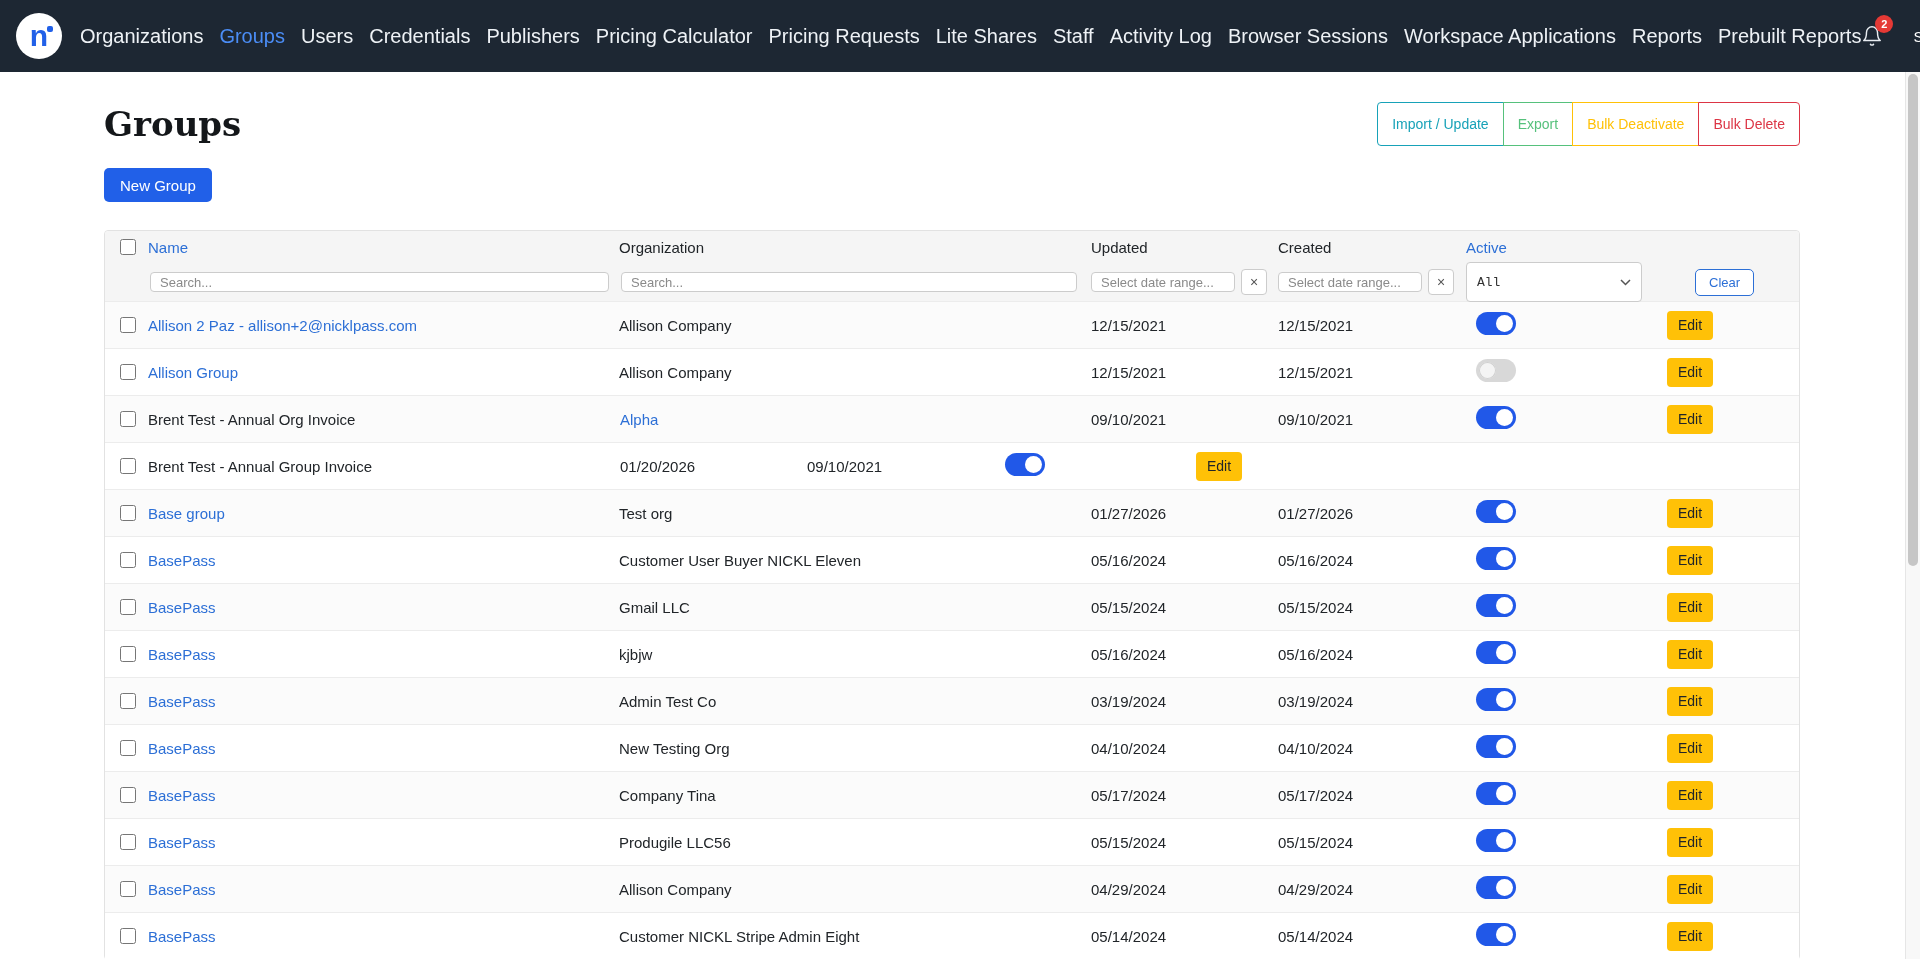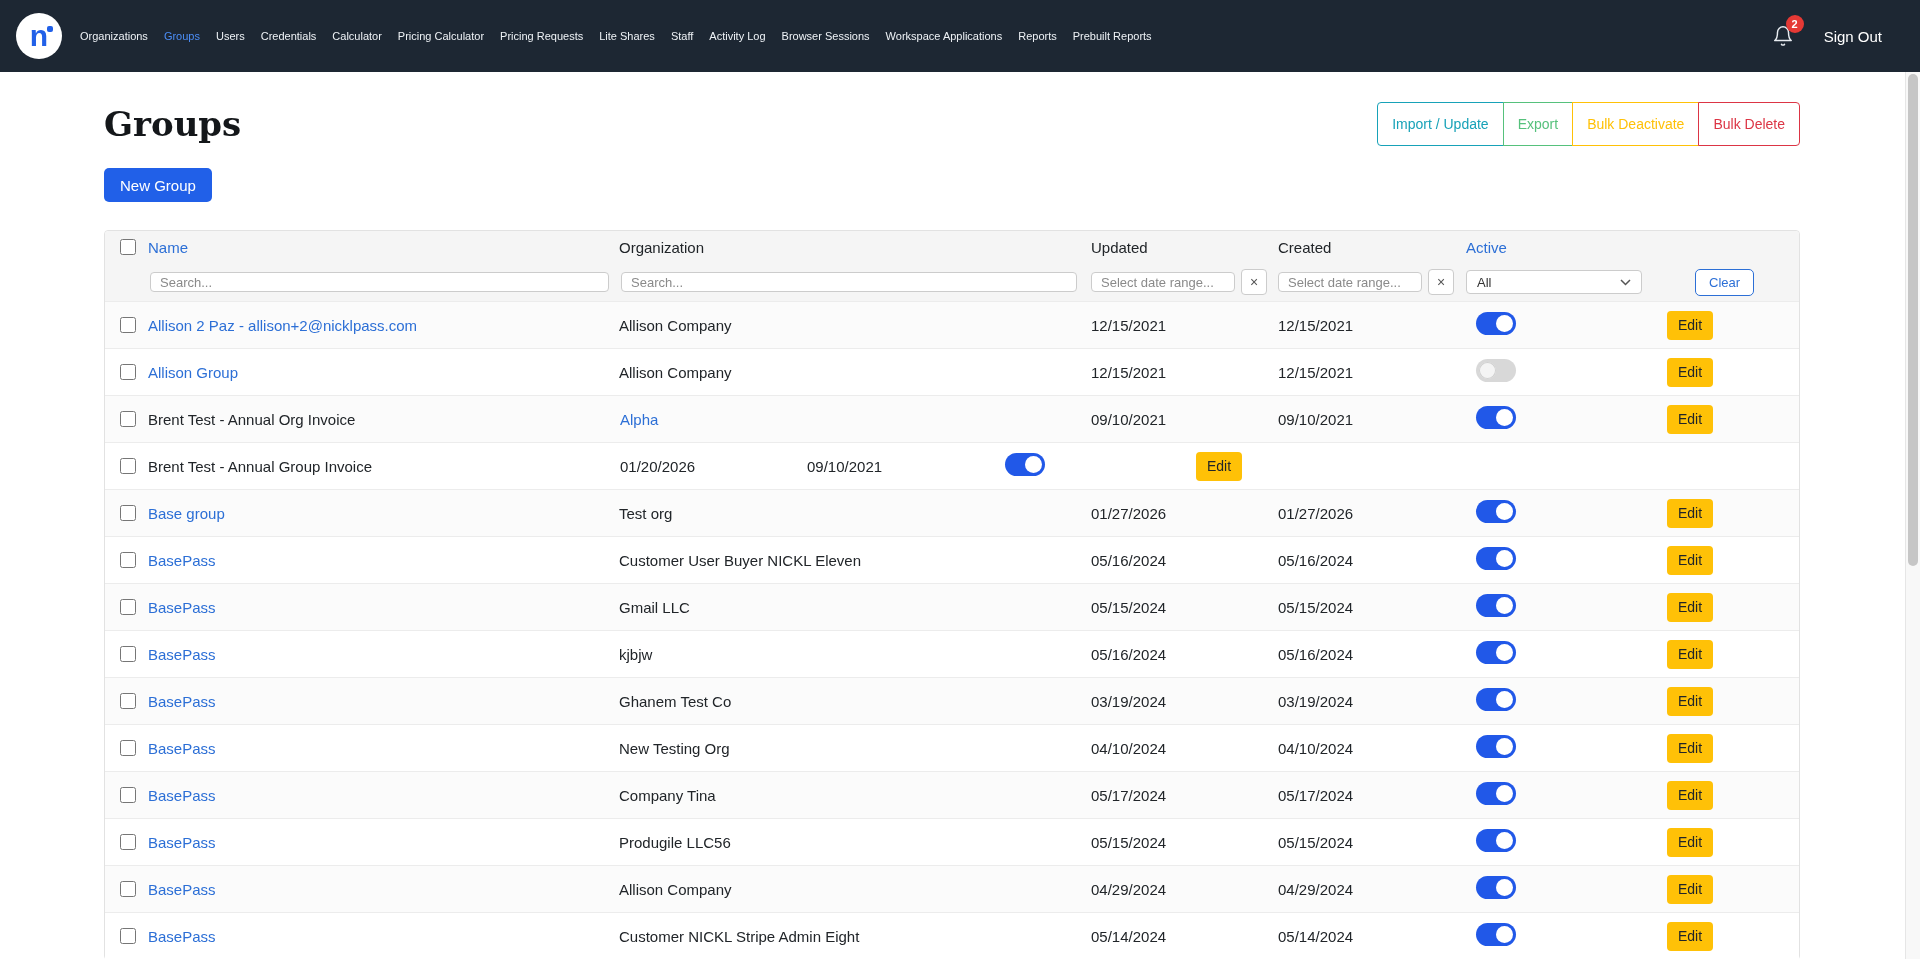--- a/index.html
+++ b/index.html
@@ -17,21 +17,21 @@
     padding:0 38px 0 16px;
   }
   .logo {
     width:46px; height:46px; border-radius:50%; background:#fff;
     display:flex; align-items:center; justify-content:center;
     margin-right:18px; position:relative; cursor:pointer; flex-shrink:0;
   }
   .logo-n { color:#2160e8; font-weight:800; font-size:30px; line-height:1; }
   .logo-dot { position:absolute; right:9px; top:13px; width:6px; height:6px; border-radius:2px; background:#2160e8; }
   .nav { display:flex; align-items:center; gap:16px; }
-  .nav-item { color:#eef2f6; font-size:11px; text-decoration:none; cursor:pointer; white-space:nowrap; }
+  .nav-item { color:#eef2f6; font-size:20px; text-decoration:none; cursor:pointer; white-space:nowrap; }
   .nav-item.active { color:#4b8df6; }
   .nav-right { margin-left:auto; display:flex; align-items:center; gap:30px; }
   .bell-wrap { position:relative; cursor:pointer; width:22px; height:24px; }
   .badge {
     position:absolute; top:-9px; right:-10px; min-width:18px; height:18px; padding:0 4px;
     border-radius:9px; background:#e53935; color:#fff; font-size:11px; font-weight:700;
     line-height:18px; text-align:center;
   }
   .signout { color:#fff; font-size:15px; cursor:pointer; text-decoration:none; white-space:nowrap; }
 
@@ -83,23 +83,23 @@
   .filter-input::placeholder { color:#8a8a8a; }
   .name-input { width:459px; margin-left:2px; }
   .org-input { width:456px; margin-left:2px; }
   .date-input { width:144px; }
   .x-btn {
     width:26px; height:26px; border:1px solid #ccc; background:#fff; border-radius:4px;
     color:#555; font-size:14px; cursor:pointer; display:flex; align-items:center;
     justify-content:center; padding:0; line-height:1;
   }
   .select {
-    width:176px; height:24px; border:1px solid #ccc; border-radius:4px; background:#fff;
+    width:176px; height:40px; border:1px solid #ccc; border-radius:4px; background:#fff;
     display:flex; align-items:center; justify-content:space-between; padding:0 10px;
-    font-size:13px; color:#333; cursor:pointer;
+    font-size:13px; color:#333; cursor:pointer;font-family:Liberation Mono, monospace;
   }
   .clear-btn {
     margin-left:44px; height:27px; padding:0 13px; background:#fff; border:1px solid #2c6fd6;
     color:#2c6fd6; border-radius:5px; font-size:13px; cursor:pointer; font-family:inherit;
   }
 
   .tbody .row { height:47px; border-top:1px solid #ececec; background:#fff; font-size:15px; }
   .tbody .row:nth-child(odd) { background:#fbfbfb; }
   .link { color:#2c6fd6; text-decoration:none; cursor:pointer; }
   .col-org, .col-updated, .col-created { color:#212529; }
@@ -135,21 +135,21 @@
 <header class="navbar">
   <div class="logo">
     <span class="logo-n">n</span>
     <span class="logo-dot"></span>
   </div>
   <nav class="nav">
       <a class="nav-item">Organizations</a>
       <a class="nav-item active">Groups</a>
       <a class="nav-item">Users</a>
       <a class="nav-item">Credentials</a>
-      <a class="nav-item">Calculator</a>
+      <a class="nav-item">Publishers</a>
       <a class="nav-item">Pricing Calculator</a>
       <a class="nav-item">Pricing Requests</a>
       <a class="nav-item">Lite Shares</a>
       <a class="nav-item">Staff</a>
       <a class="nav-item">Activity Log</a>
       <a class="nav-item">Browser Sessions</a>
       <a class="nav-item">Workspace Applications</a>
       <a class="nav-item">Reports</a>
       <a class="nav-item">Prebuilt Reports</a>
     </nav>
@@ -310,21 +310,21 @@
           <div class="td col-updated">05/16/2024</div>
           <div class="td col-created">05/16/2024</div>
           <div class="td col-active"><span class="toggle on"><span class="knob"></span></span></div>
           <div class="td col-edit"><button class="edit-btn">Edit</button></div>
         </div>
         <div class="tr row">
           <div class="td col-check">
             <input type="checkbox" style="">
           </div>
           <div class="td col-name"><a class="link">BasePass</a></div>
-          <div class="td col-org">Ghanem Test Co</div>
+          <div class="td col-org">Admin Test Co</div>
           <div class="td col-updated">03/19/2024</div>
           <div class="td col-created">03/19/2024</div>
           <div class="td col-active"><span class="toggle on"><span class="knob"></span></span></div>
           <div class="td col-edit"><button class="edit-btn">Edit</button></div>
         </div>
         <div class="tr row">
           <div class="td col-check">
             <input type="checkbox" style="">
           </div>
           <div class="td col-name"><a class="link">BasePass</a></div>

